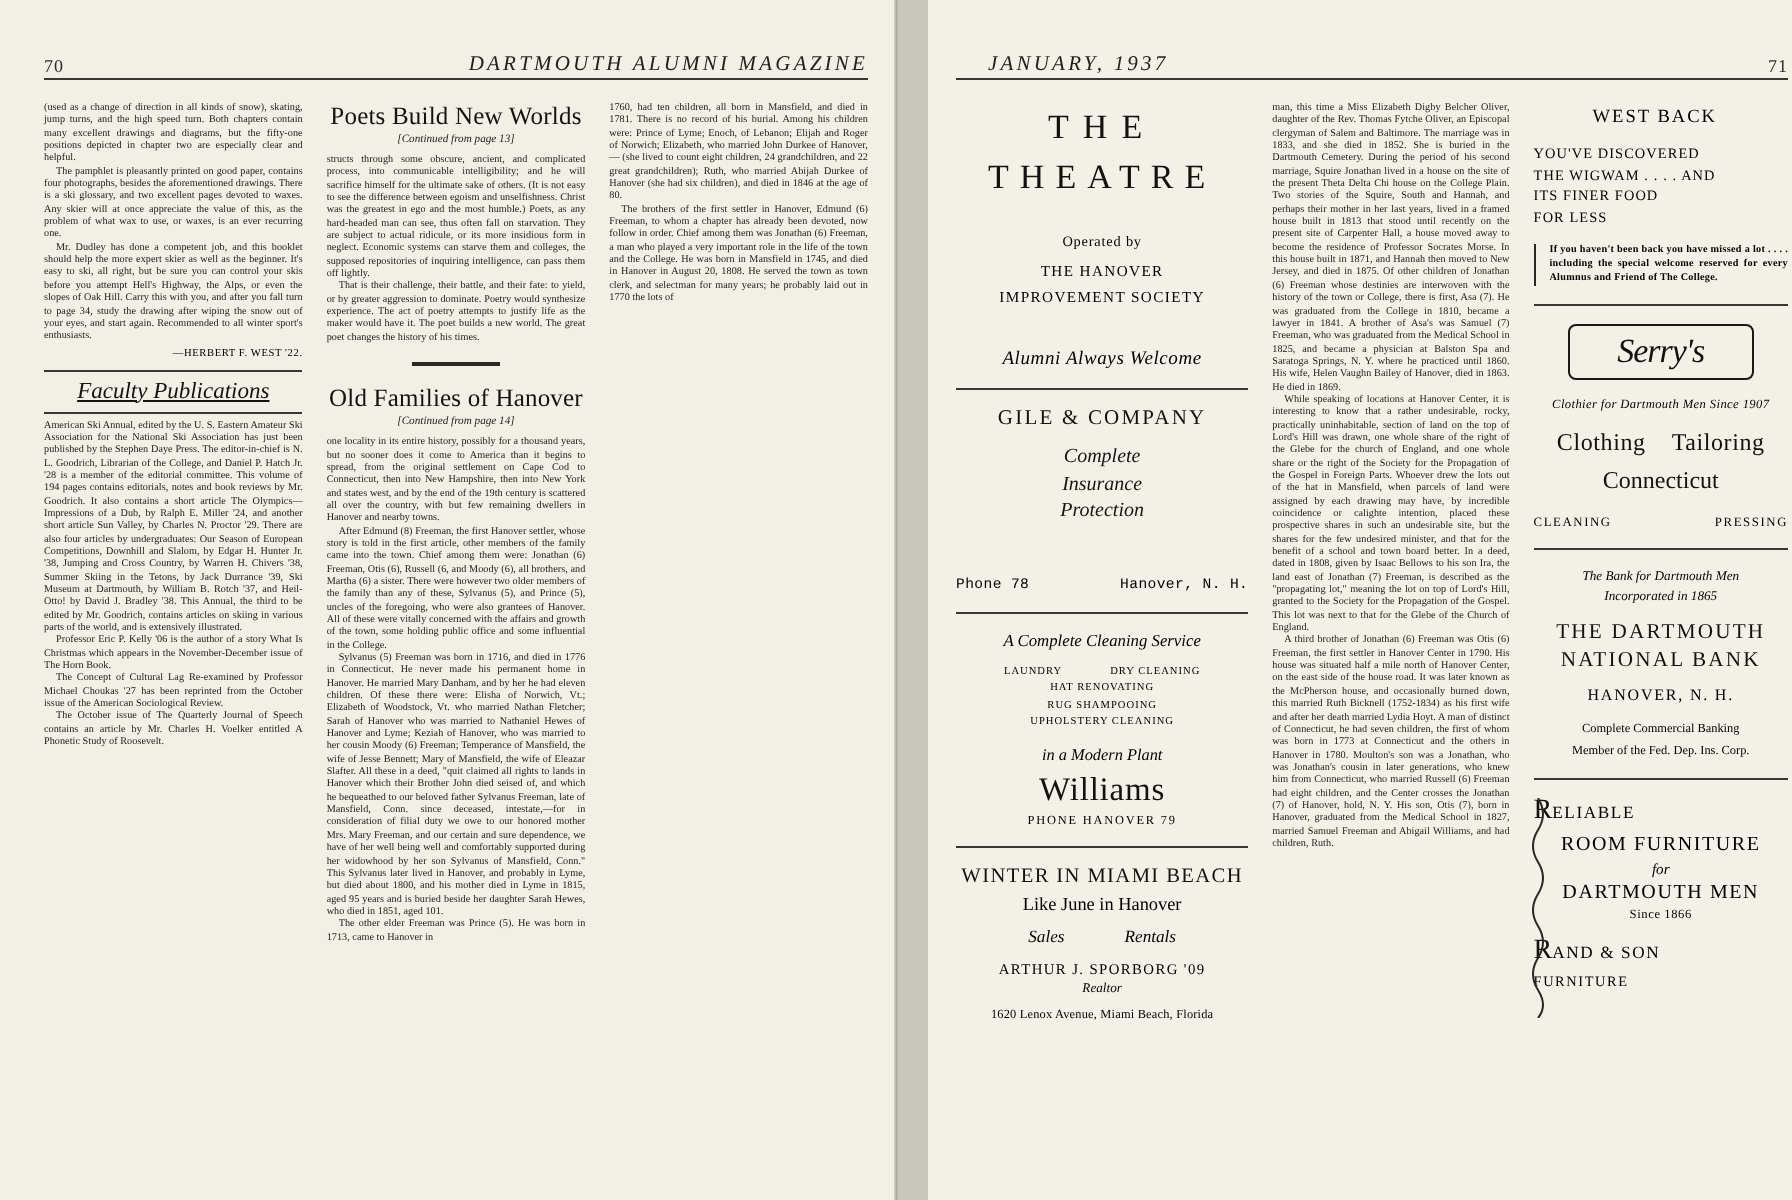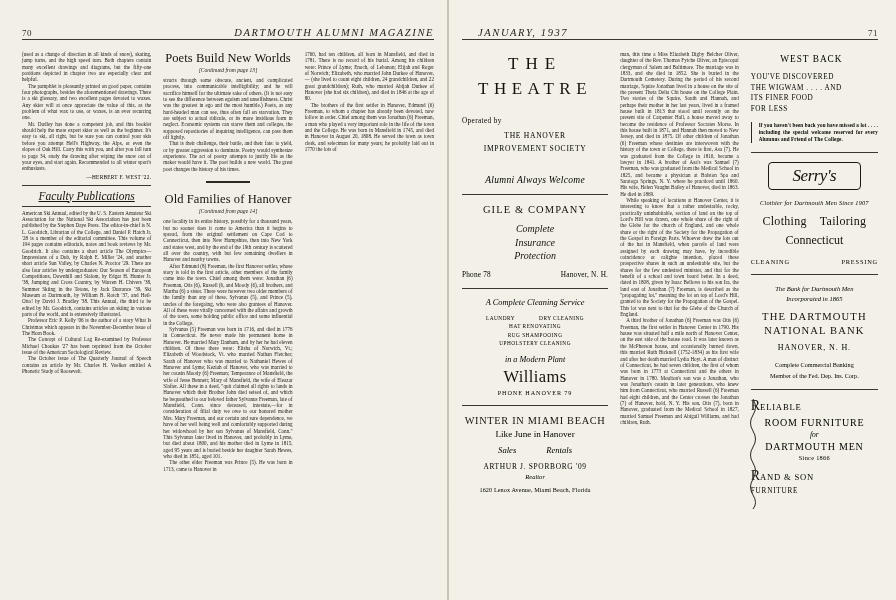--- a/index.html
+++ b/index.html
@@ -2,21 +2,21 @@
 <html><head>
 <meta charset="utf-8">
 <style>
   html,body{margin:0;padding:0;}
   body{
     width:896px;height:600px;
     background:#c9c6bb;
     font-family:"Liberation Serif", serif;
     overflow:hidden;
   }
-  .spread{position:relative;width:896px;height:584px;display:flex;}
+  .spread{position:relative;width:896px;height:584px;display:flex;gap:16px;}
 
   .page{position:relative;background:#f1efe6;height:600px;box-sizing:border-box;}
   .page-left{width:448px;padding:18px 14px 8px 22px;}
   .page-right{width:448px;padding:18px 18px 8px 14px;
     background:#f3f1e7;}
 
   
   .runhead{position:relative;height:26px;}
   .runhead .rule{position:absolute;left:0;right:0;bottom:4px;border-bottom:1px solid #3a3631;}
   .folio{position:absolute;bottom:6px;font-size:9px;letter-spacing:.5px;color:#2f2c28;font-family:"Liberation Serif",serif;}
@@ -65,28 +65,28 @@
   .adcol{width:170px;}
   .adcol2{width:148px;}
   .ad{padding:0;}
   .ad-rule{border:0;border-top:1px solid #3a3631;margin:9px 0 9px 0;}
 
   .nugget-line{
     text-align:center;font-size:17px;letter-spacing:7px;
     color:#14110e;line-height:25px;font-family:"Liberation Serif",serif;
   }
   .nugget-line.l3{letter-spacing:5.5px;}
-  .nug-op{font-size:7.2px;margin-top:16px;letter-spacing:.4px;}
+  .nug-op{text-align:center;font-size:7.2px;margin-top:16px;letter-spacing:.4px;}
   .nug-soc{text-align:center;font-variant:small-caps;font-size:7.6px;letter-spacing:.7px;margin-top:6px;}
   .nug-soc2{text-align:center;font-variant:small-caps;font-size:7.6px;letter-spacing:.7px;margin-top:4px;}
   .nug-welcome{text-align:center;font-style:italic;font-size:9.5px;margin-top:22px;letter-spacing:.3px;}
 
   .gile-name{text-align:center;font-size:10.5px;letter-spacing:1.1px;margin-bottom:7px;color:#14110e;}
   .gile-it{text-align:center;font-style:italic;font-size:10px;line-height:13.5px;color:#17140f;}
-  .gile-foot{display:flex;justify-content:space-between;font-size:7.3px;margin-top:7px;letter-spacing:.2px;}
+  .gile-foot{display:flex;justify-content:space-between;font-size:7.3px;margin-top:26px;letter-spacing:.2px;font-family:Liberation Mono, monospace;}
 
   .clean-head{text-align:center;font-style:italic;font-size:8.4px;margin-bottom:7px;}
   .clean-grid{font-variant:small-caps;font-size:5.3px;letter-spacing:.5px;text-align:center;line-height:8.5px;}
   .clean-row{display:flex;justify-content:center;gap:24px;}
   .clean-modern{text-align:center;font-style:italic;font-size:8.2px;margin-top:7px;}
   .williams{text-align:center;font-size:16.5px;margin-top:3px;letter-spacing:.4px;color:#14110e;}
   .williams-ph{text-align:center;font-variant:small-caps;font-size:6.2px;letter-spacing:.9px;margin-top:2px;}
 
   .miami-h{text-align:center;font-size:10.3px;letter-spacing:.7px;color:#14110e;}
   .miami-s{text-align:center;font-size:9.2px;margin-top:3px;}

